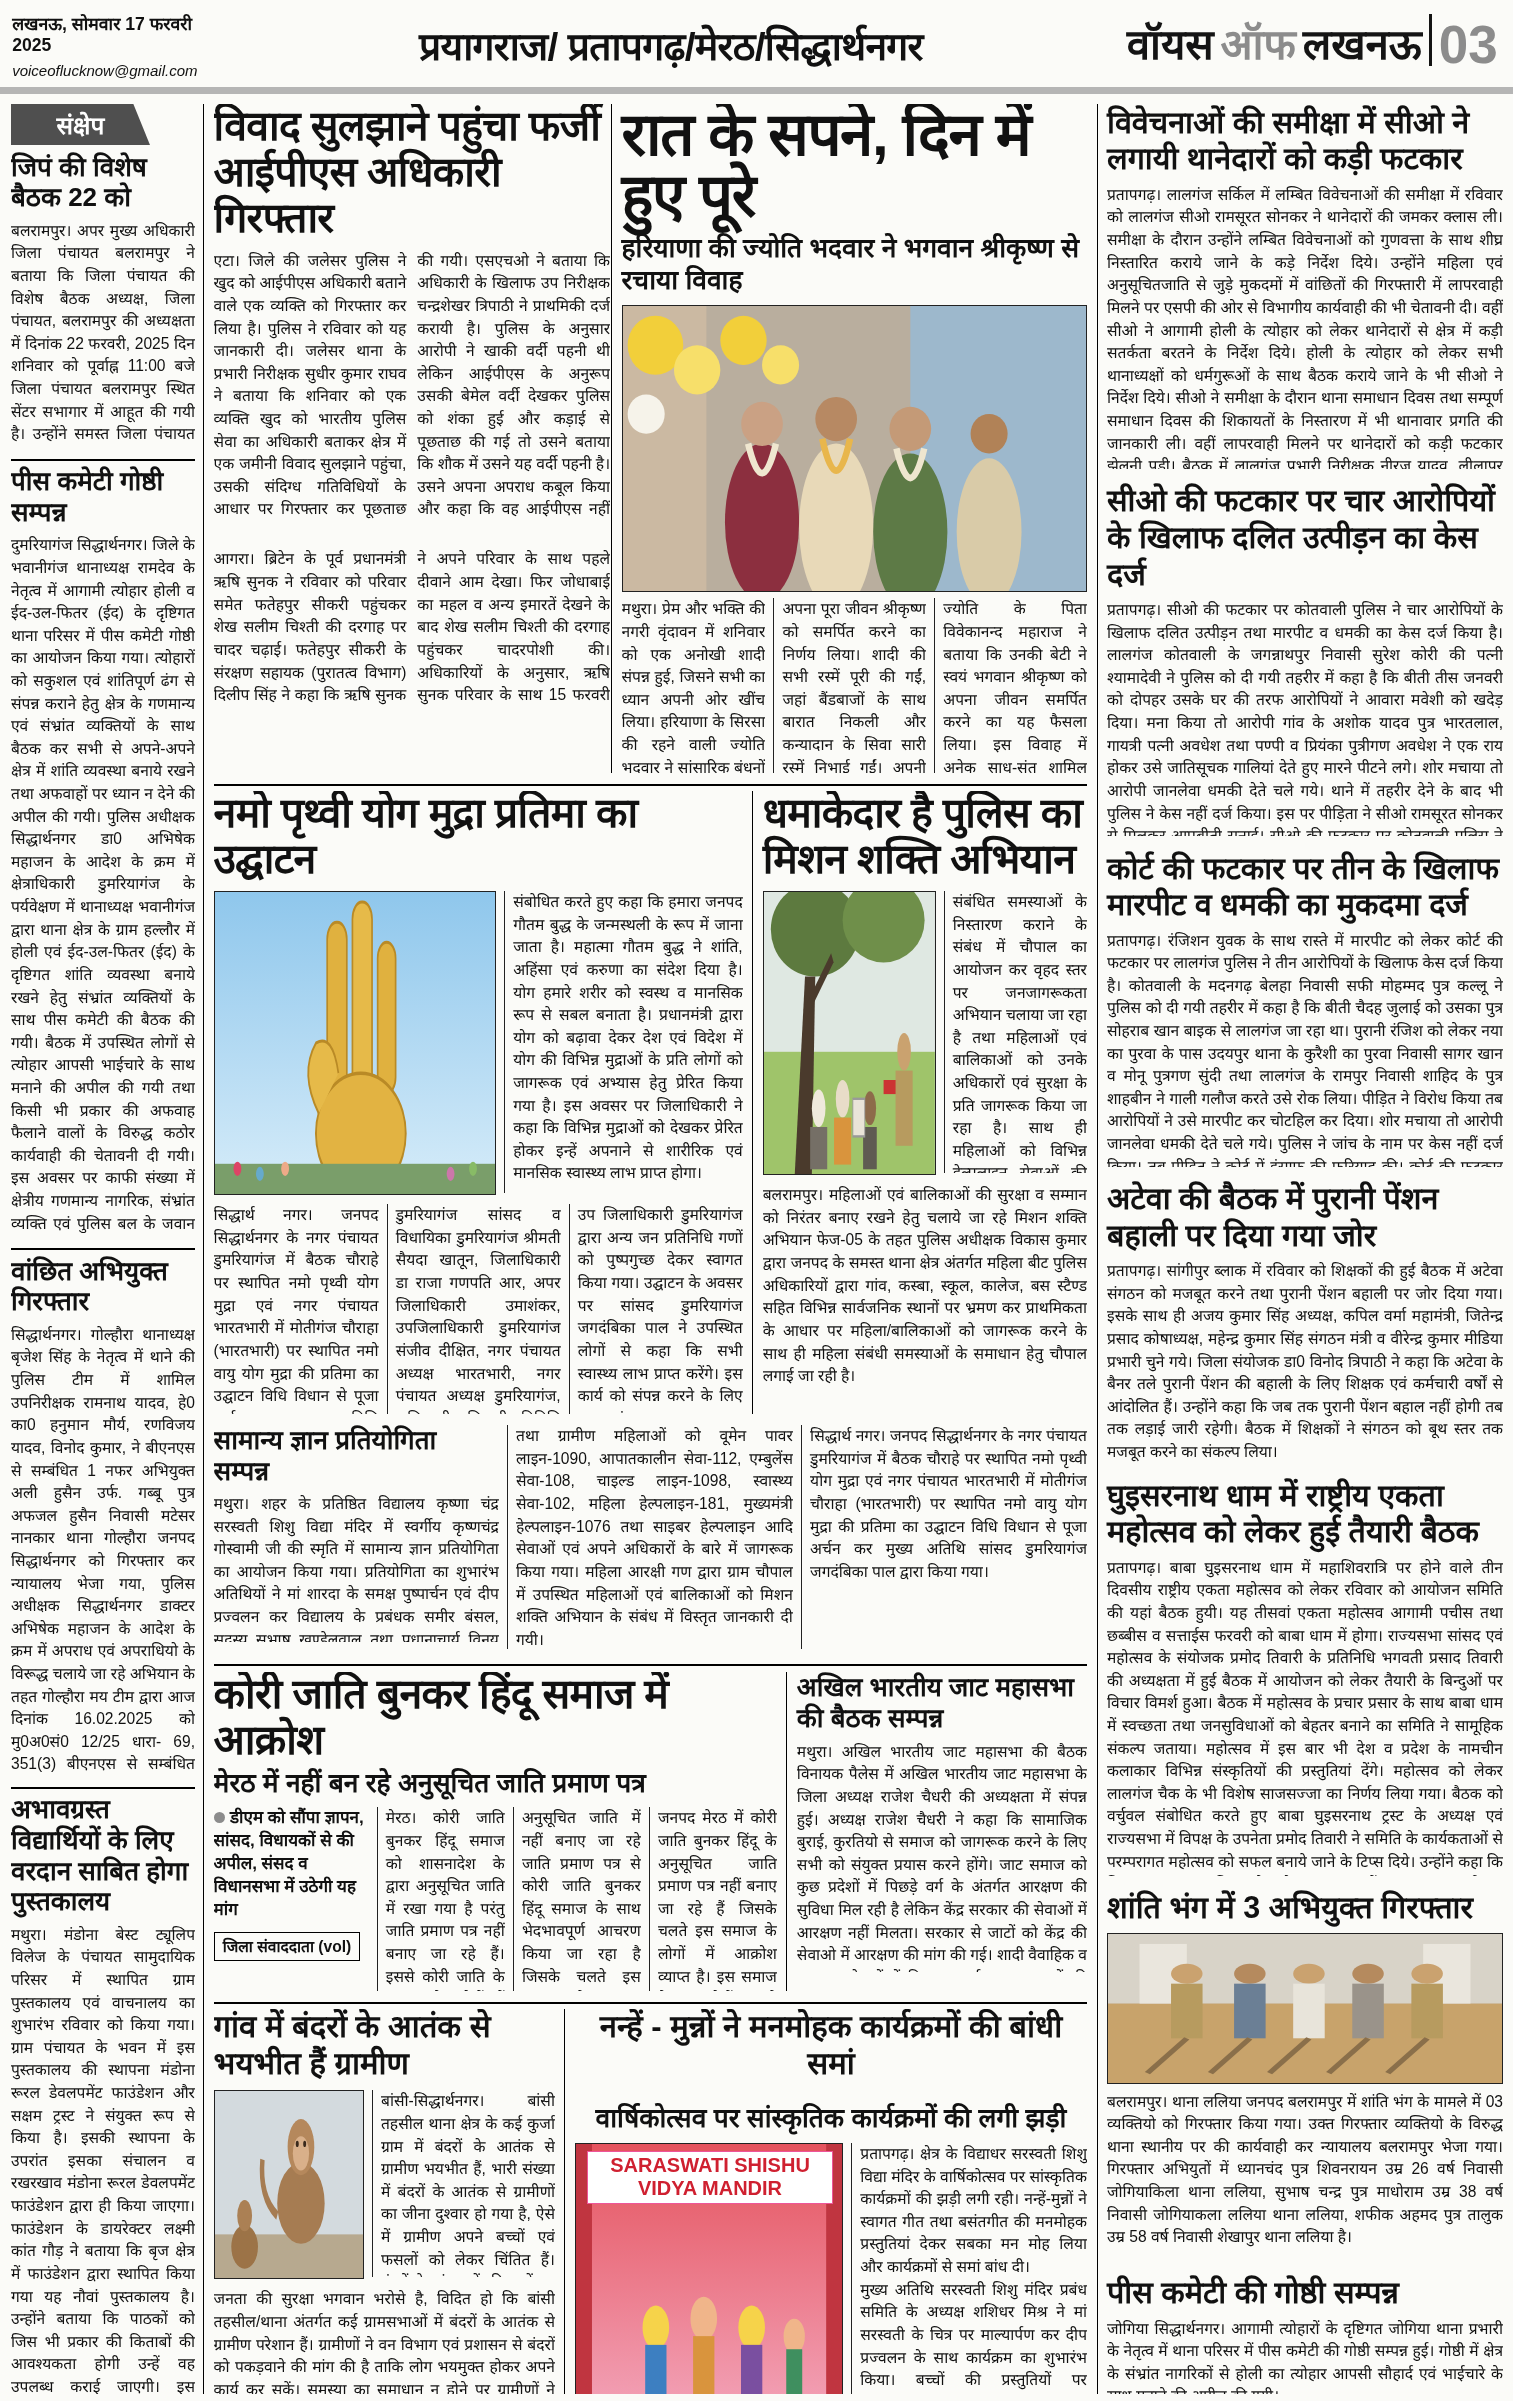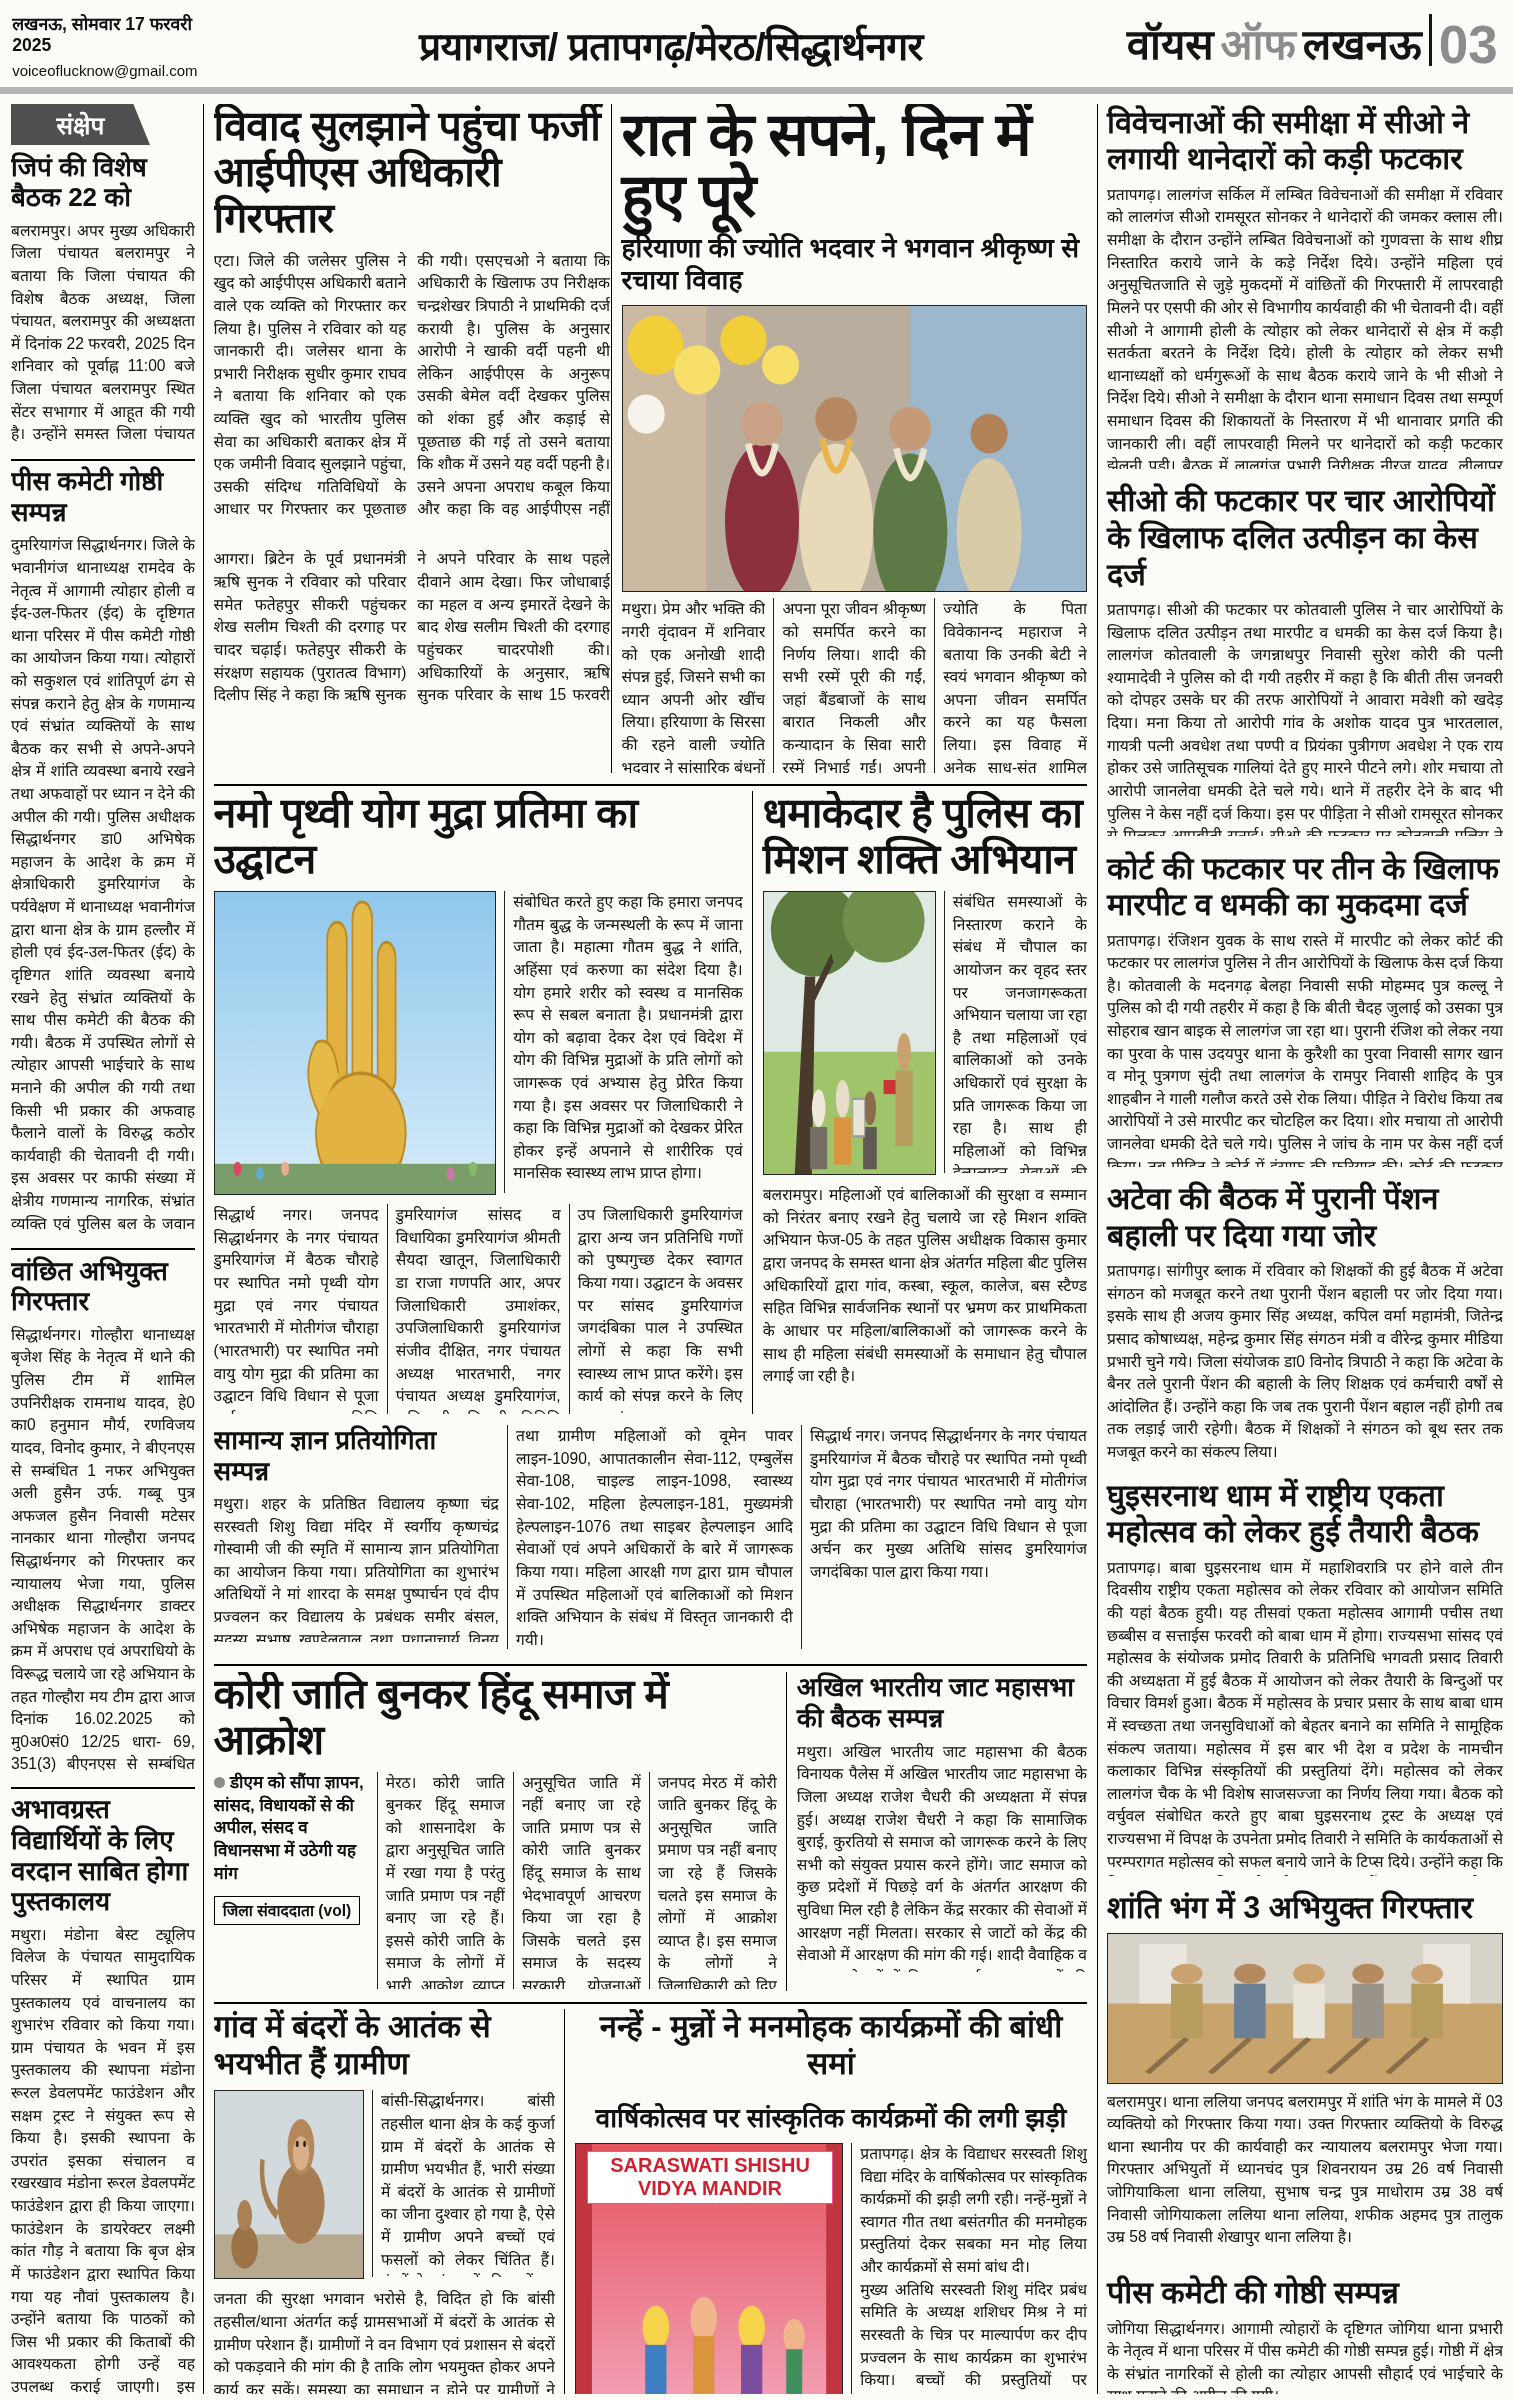--- a/index.html
+++ b/index.html
@@ -2,21 +2,21 @@
 <html style="font-size:11px"><head>
 <meta charset="utf-8">
 <style>
   html,body{margin:0;padding:0;background:#e8e8e4;}
   .page{width:1514px;height:2401px;margin:0 auto;background:#fbfbf8;color:#111;
         font-family:"Liberation Sans","DejaVu Sans",sans-serif;overflow:hidden;position:relative;}
   
   .masthead{display:flex;align-items:center;padding:6.8px 12.2px 1.4px 12.2px;height:76px;}
   .mh-left{width:203px;}
   .mh-date{font-size:17.6px;font-weight:700;}
-  .mh-email{font-size:15px;margin-top:6px;}
+  .mh-email{font-size:15px;margin-top:6px;font-style:italic;}
   .mh-center{flex:1;text-align:center;font-size:39px;font-weight:800;letter-spacing:-0.7px;}
   .mh-right{display:flex;gap:6.8px;padding-right:4.1px;}
   .b1{font-size:42px;font-weight:800;color:#141414;}
   .b2{font-size:42px;font-weight:800;color:#8c8c8c;}
   .bbar{display:inline-block;width:3.4px;height:52px;background:#141414;}
   .bpage{font-size:53px;font-weight:700;color:#8c8c8c;}
   .top-rule{height:7.5px;background:#b5b5b5;margin:2.7px 0 0 0;}
   
   .body-grid{display:flex;padding:9.5px 11px 0 11px;height:2300px;box-sizing:border-box;}
   .col-left{width:184px;flex:none;padding-right:8.1px;border-right:1.4px solid #000;overflow:hidden;}
@@ -209,20 +209,21 @@
           <div class="hl-sm">सामान्य ज्ञान प्रतियोगिता सम्पन्न</div>
           <div class="bodytxt" style="height:149px;margin-top:5.4px">मथुरा। शहर के प्रतिष्ठित विद्यालय कृष्णा चंद्र सरस्वती शिशु विद्या मंदिर में स्वर्गीय कृष्णचंद्र गोस्वामी जी की स्मृति में सामान्य ज्ञान प्रतियोगिता का आयोजन किया गया। प्रतियोगिता का शुभारंभ अतिथियों ने मां शारदा के समक्ष पुष्पार्चन एवं दीप प्रज्वलन कर विद्यालय के प्रबंधक समीर बंसल, सदस्य सुभाष खण्डेलवाल तथा प्रधानाचार्य विनय कुमार सिंह ने संयुक्त रूप से किया। प्रतियोगिता में 43 विद्यालयों के 483 छात्र - छात्राओं ने सहभागिता की। विद्यालय के ज्ञान को जन-जन में पहुंचाने का प्रयास किया गया।</div>
         </div>
         <div class="bodytxt vline" style="width:33%;height:224px;margin-left:8.1px">तथा ग्रामीण महिलाओं को वूमेन पावर लाइन-1090, आपातकालीन सेवा-112, एम्बुलेंस सेवा-108, चाइल्ड लाइन-1098, स्वास्थ्य सेवा-102, महिला हेल्पलाइन-181, मुख्यमंत्री हेल्पलाइन-1076 तथा साइबर हेल्पलाइन आदि सेवाओं एवं अपने अधिकारों के बारे में जागरूक किया गया। महिला आरक्षी गण द्वारा ग्राम चौपाल में उपस्थित महिलाओं एवं बालिकाओं को मिशन शक्ति अभियान के संबंध में विस्तृत जानकारी दी गयी।</div>
         <div class="bodytxt vline" style="width:33%;height:224px;margin-left:8.1px">सिद्धार्थ नगर। जनपद सिद्धार्थनगर के नगर पंचायत डुमरियागंज में बैठक चौराहे पर स्थापित नमो पृथ्वी योग मुद्रा एवं नगर पंचायत भारतभारी में मोतीगंज चौराहा (भारतभारी) पर स्थापित नमो वायु योग मुद्रा की प्रतिमा का उद्घाटन विधि विधान से पूजा अर्चन कर मुख्य अतिथि सांसद डुमरियागंज जगदंबिका पाल द्वारा किया गया।</div>
       </div>
 
       <div class="band dividertop" style="height:319px">
         <div style="width:66%;padding-right:9.5px;overflow:hidden">
           <div class="hl-lg">कोरी जाति बुनकर हिंदू समाज में आक्रोश</div>
+          <div class="subhl" style="margin-top:4.1px">मेरठ में नहीं बन रहे अनुसूचित जाति प्रमाण पत्र</div>
           <div style="display:flex;margin-top:8.1px;height:217px">
             <div style="width:30%;overflow:hidden">
               <div class="kori-meta">
                 <span class="bullet-dot"></span><span>डीएम को सौंपा ज्ञापन, सांसद, विधायकों से की अपील, संसद व विधानसभा में उठेगी यह मांग</span>
               </div>
               <div class="volbox">जिला संवाददाता (vol)</div>
             </div>
             <div class="bodytxt vline" style="width:23%;margin-left:8.1px;height:217px">मेरठ। कोरी जाति बुनकर हिंदू समाज को शासनादेश के द्वारा अनुसूचित जाति में रखा गया है परंतु जाति प्रमाण पत्र नहीं बनाए जा रहे हैं। इससे कोरी जाति के समाज के लोगों में भारी आक्रोश व्याप्त है। जिलाधिकारी मेरठ को दिए गए ज्ञापन में कहा गया कि गाजियाबाद, एटा, पिलखुआ, बुलंदशहर, खुर्जा, सिकंदराबाद, हापुड़, इटावा, कानपुर आदि जनपदों में प्रमाण पत्र बनाए जा रहे हैं जबकि मेरठ में समाज के करीब 14 लाख लोग निवास करते हैं। इस अवसर पर प्रमोद कुमार, जितेंद्र, शंकर, खजान सिंह आदि लोग मौजूद थे।</div>
             <div class="bodytxt vline" style="width:23%;margin-left:8.1px;height:217px">अनुसूचित जाति में नहीं बनाए जा रहे जाति प्रमाण पत्र से कोरी जाति बुनकर हिंदू समाज के साथ भेदभावपूर्ण आचरण किया जा रहा है जिसके चलते इस समाज के सदस्य सरकारी योजनाओं एवं आरक्षण का लाभ प्राप्त नहीं कर पा रहे हैं। ज्ञापन के माध्यम से समाज के लोगों ने मांग की कि शासनादेश के अनुसार जाति प्रमाण पत्र बनाए जाएं। सांसद एवं विधायकों ने आश्वासन दिया कि यह मामला संसद व विधानसभा में उठाया जाएगा।</div>
             <div class="bodytxt vline" style="width:23%;margin-left:8.1px;height:217px">जनपद मेरठ में कोरी जाति बुनकर हिंदू के अनुसूचित जाति प्रमाण पत्र नहीं बनाए जा रहे हैं जिसके चलते इस समाज के लोगों में आक्रोश व्याप्त है। इस समाज के लोगों ने जिलाधिकारी को दिए ज्ञापन में कहा है कि कोरी जाति बुनकर हिंदू समाज के आरक्षण की मांग को सांसद तथा विधायको द्वारा शासनादेश के अनुसार जाति प्रमाण पत्र बनाने एवं समाज को हक दिलाए जाने की आवाज संसद में उठाई जाए। कोरी जाति को अनुसूचित जाति की श्रेणी में रखा गया है परंतु आज तक भी प्रमाण पत्र नहीं बने।</div>

